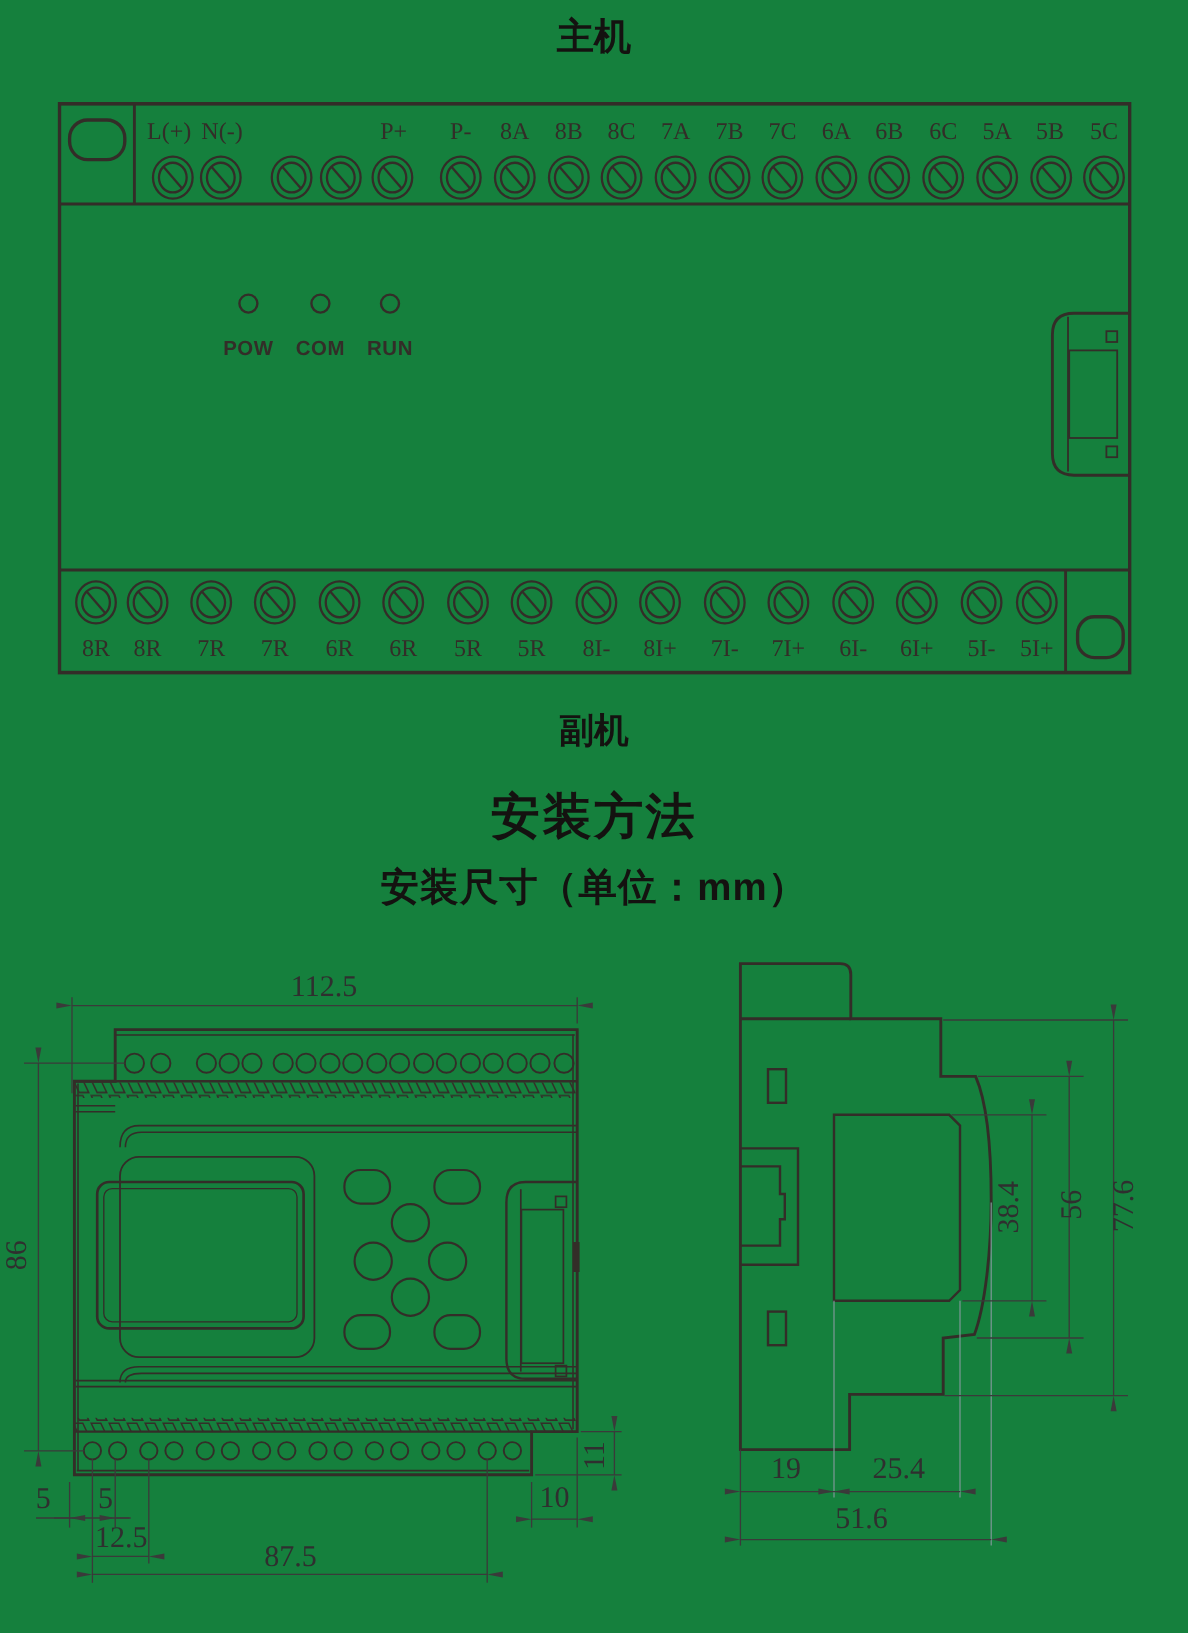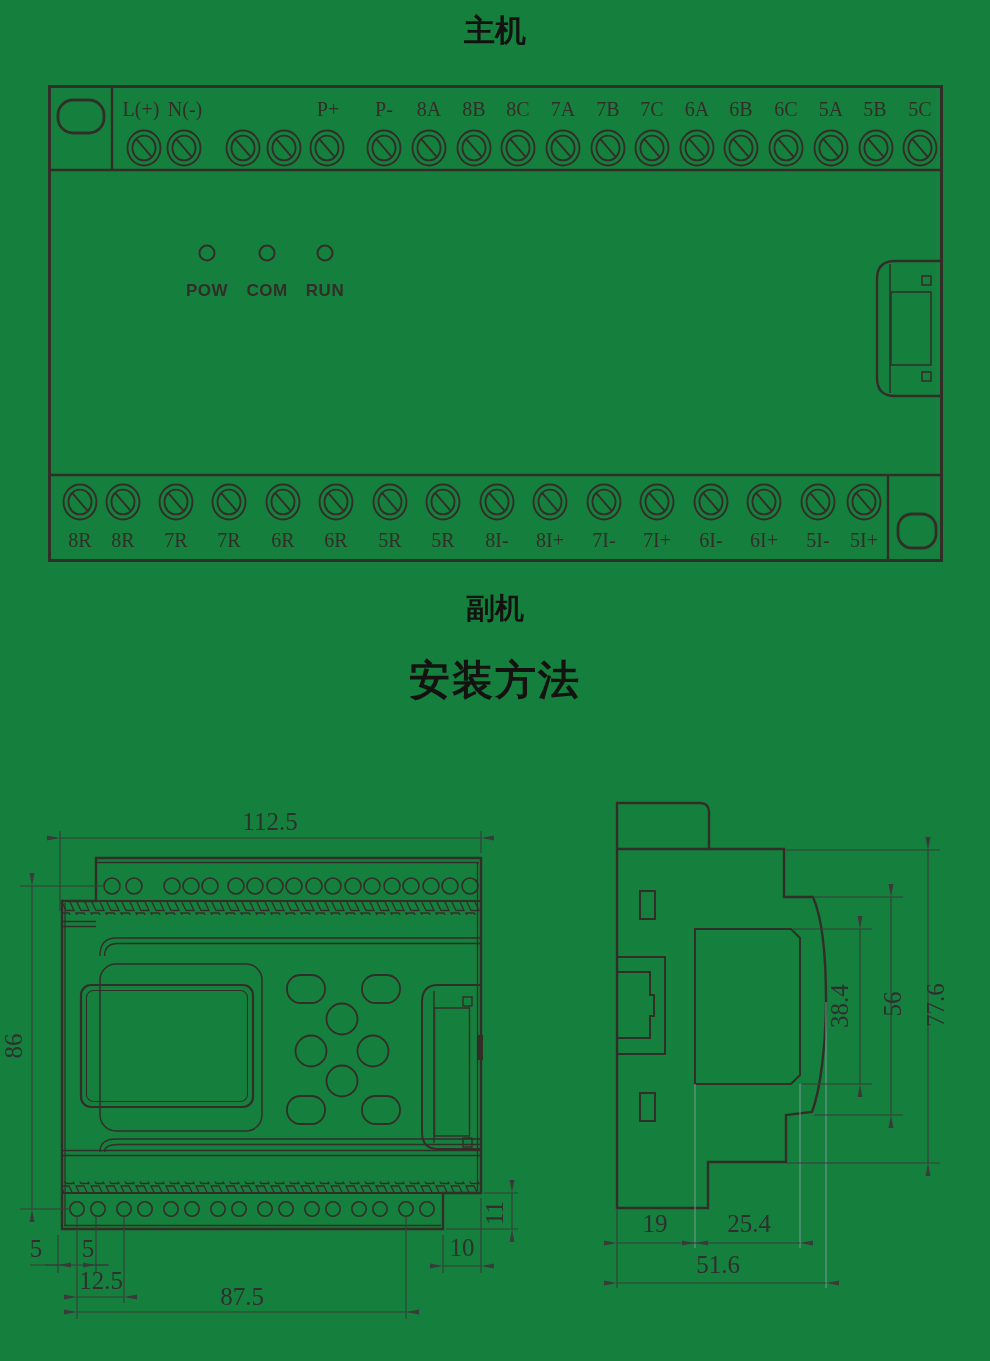--- a/index.html
+++ b/index.html
@@ -191,20 +191,21 @@
       </g>
     <g id="g-led" class="ledtxt">
         <text x="159" y="211">POW</text>
         <text x="219" y="211">COM</text>
         <text x="277" y="211">RUN</text>
       </g>
   </svg>
 
   <div class="heading t-method">安装方法</div>
   <div class="heading t-sub">副机</div>
+  <div class="heading t-dims">安装尺寸（单位：mm）</div>
 
   <svg id="front-svg" width="540" height="545" viewBox="0 0 540 545">
     <defs>
       <pattern id="serr" width="15" height="13" patternUnits="userSpaceOnUse">
         <path d="M1 1 H9 L14 11.5 H6 Z" fill="none" stroke="#332d28" stroke-width="1.3"></path>
       </pattern>
       <marker id="mf" viewBox="0 0 14 6" refX="0.5" refY="3" markerWidth="14" markerHeight="6" markerUnits="userSpaceOnUse" orient="auto-start-reverse">
         <path d="M0.5 3 L13.5 0.5 L13.5 5.5 Z" fill="#3a3a3a"></path>
       </marker>
     </defs>

